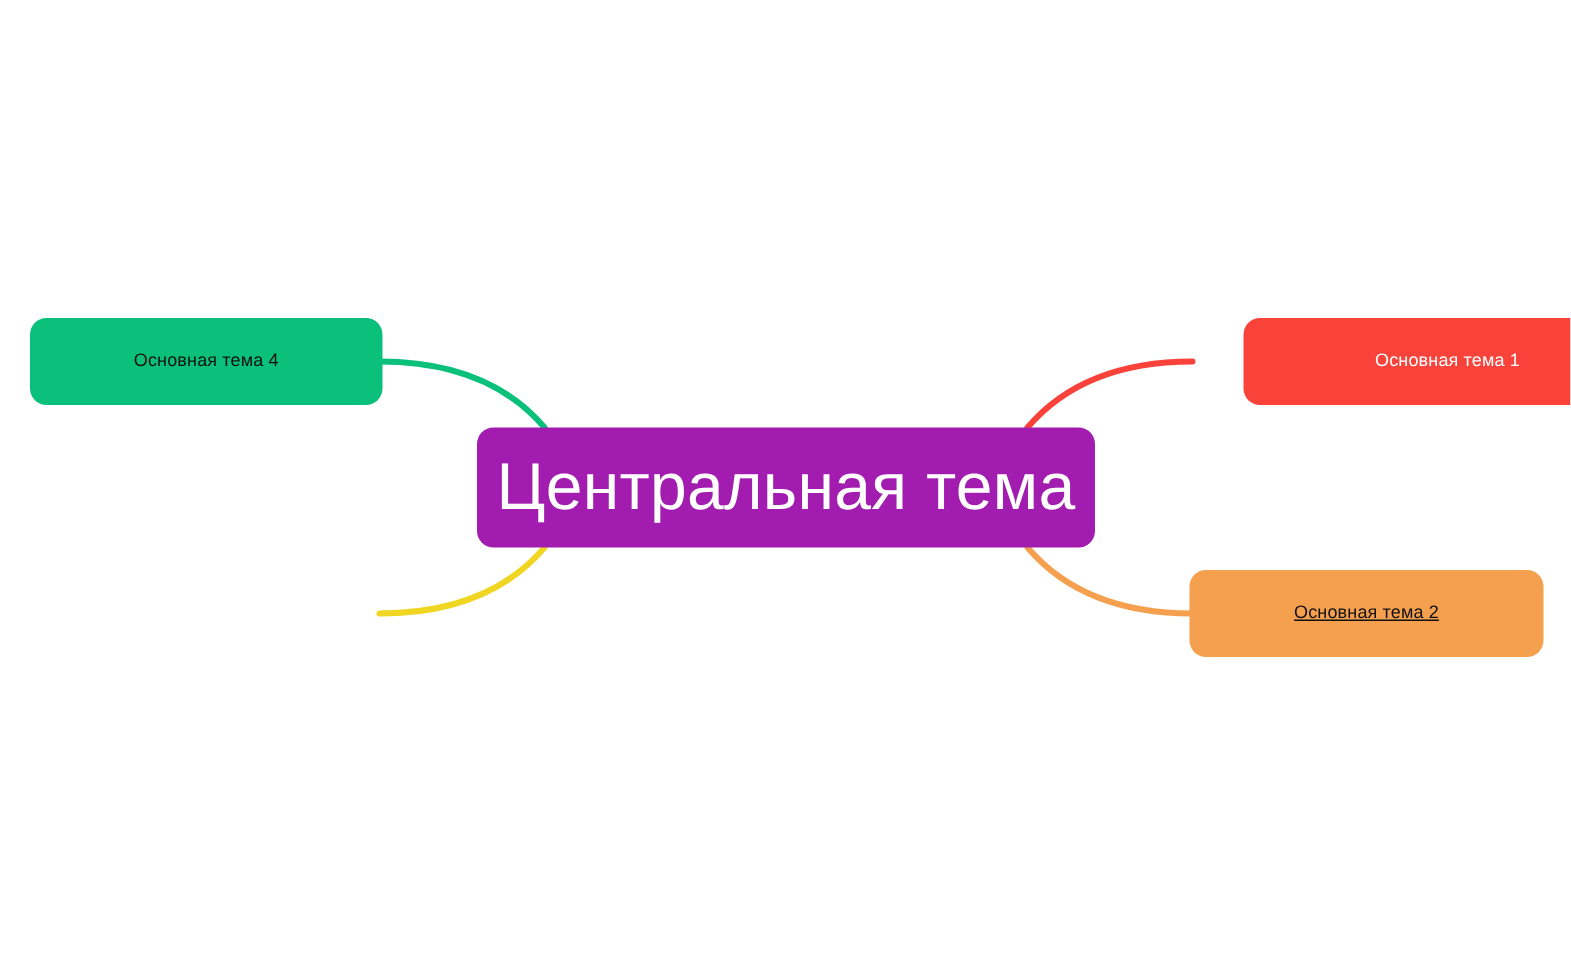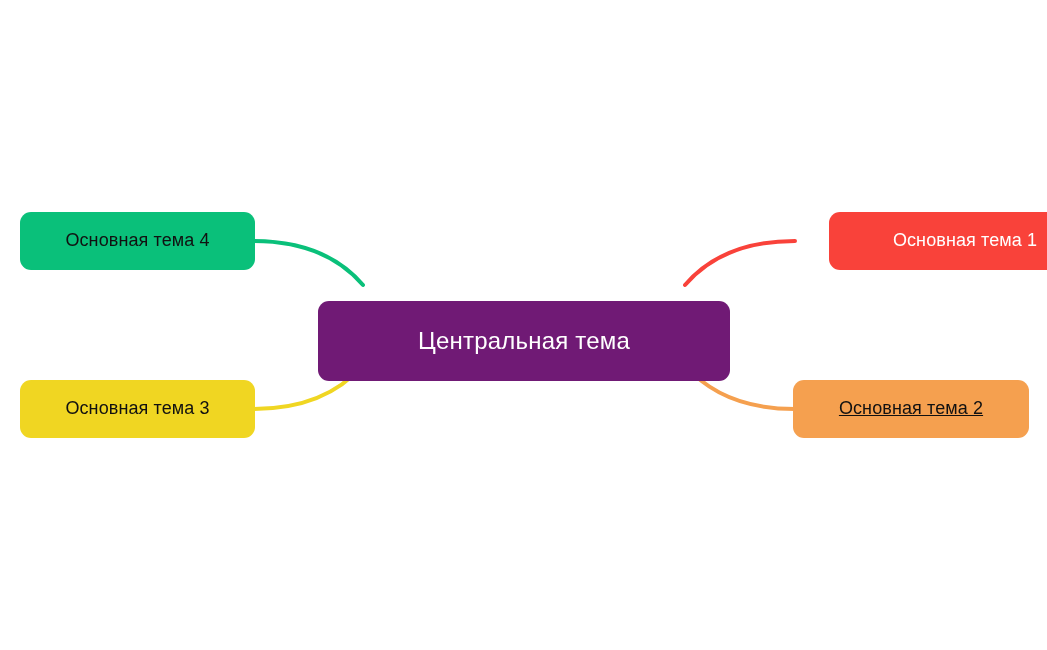--- a/index.html
+++ b/index.html
@@ -34,33 +34,32 @@
     justify-content: center;
     text-align: center;
     white-space: nowrap;
     line-height: 1.1;
   }
   .central-node {
     left: 318px;
     top: 285px;
     width: 412px;
     height: 80px;
-    background: #701a75;
+    background: #a21caf;
     color: #ffffff;
     border-radius: 11px;
-    font-size: 24px;
+    font-size: 44px;
     font-weight: 400;
     letter-spacing: 0.2px;
     z-index: 3;
-    margin-top: 16px;
   }
   .branch-node {
     height: 58px;
     border-radius: 11px;
-    font-size: 18px;
+    font-size: 12px;
     font-weight: 400;
     letter-spacing: 0.1px;
     z-index: 2;
   }
   .branch-topright {
     left: 829px;
     top: 212px;
     width: 272px;
     background: #f9423a;
     color: #ffffff;
@@ -97,23 +96,20 @@
     <path fill="none" stroke="#f9423a" stroke-width="4" stroke-linecap="round" d="M 685 285 C 720 244, 770 241, 795 241"></path>
     <path fill="none" stroke="#f5a04f" stroke-width="4" stroke-linecap="round" d="M 685 365 C 720 406, 770 409, 795 409"></path>
     <path fill="none" stroke="#f0d622" stroke-width="4" stroke-linecap="round" d="M 363 365 C 328 406, 278 409, 253 409"></path>
     <path fill="none" stroke="#0ac07a" stroke-width="4" stroke-linecap="round" d="M 363 285 C 328 244, 278 241, 253 241"></path>
   </svg>
 
   <div class="node branch-node branch-topleft">
     <span>Основная тема 4</span>
   </div>
 
-  <div class="node branch-node branch-bottomleft">
-    <span>Основная тема 3</span>
-  </div>
 
   <div class="node central-node">
     <span>Центральная тема</span>
   </div>
 
   <div class="node branch-node branch-topright">
     <span>Основная тема 1</span>
   </div>
 
   <div class="node branch-node branch-bottomright">

